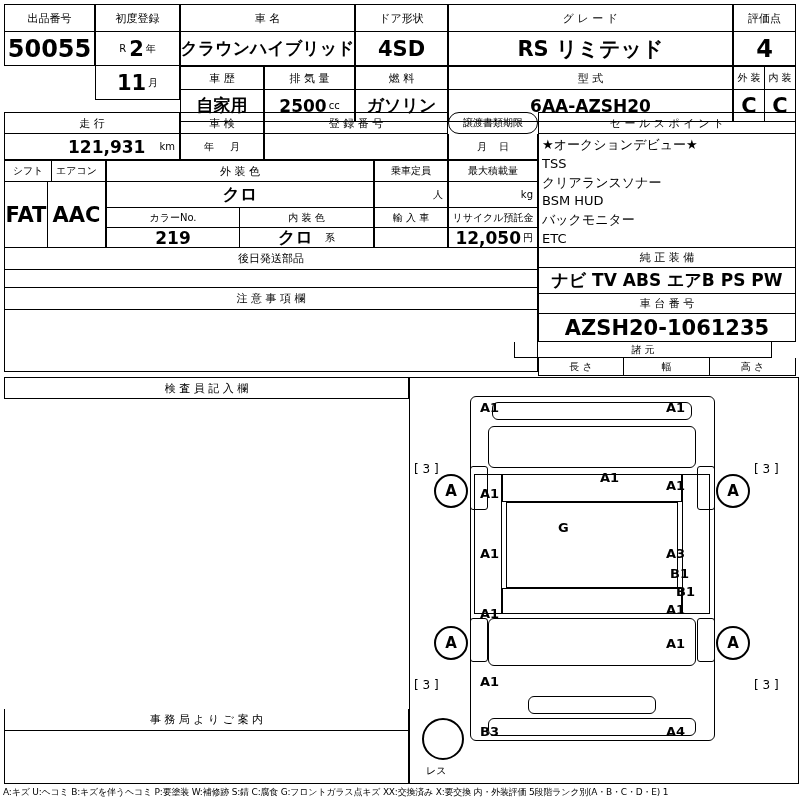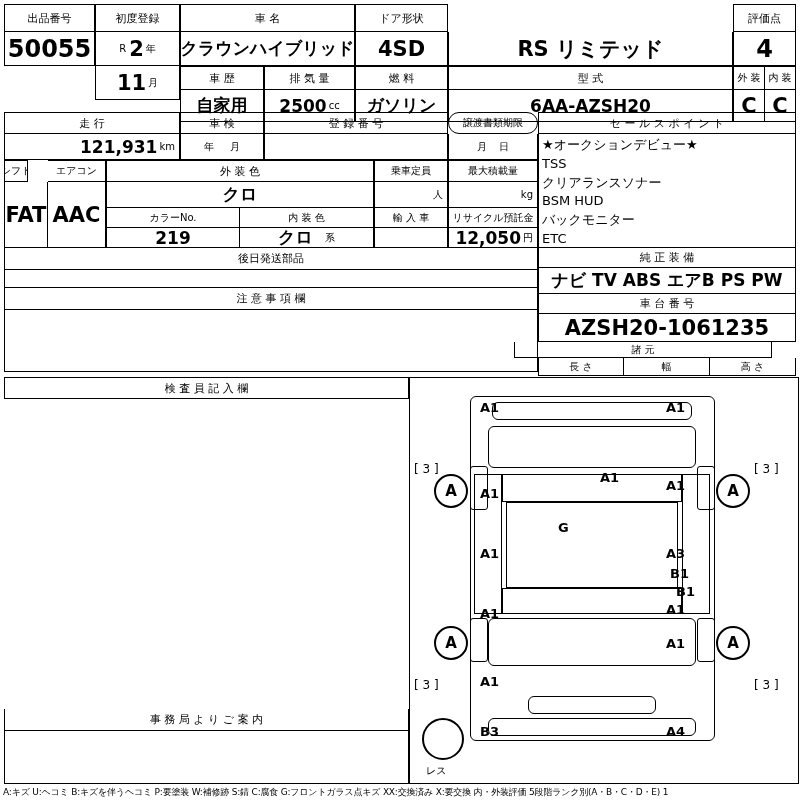--- a/index.html
+++ b/index.html
@@ -101,20 +101,23 @@
     <span class="val">クラウンハイブリッド</span>
   </div>
 
   <div class="c" style="left:355px;top:4px;width:93px;height:28px;">
     <span class="lbl">ドア形状</span>
   </div>
   <div class="c" style="left:355px;top:32px;width:93px;height:34px;border-top:none;">
     <span class="val-l">4SD</span>
   </div>
 
+  <div class="c" style="left:448px;top:4px;width:285px;height:28px;">
+    <span class="lbl">グ レ ー ド</span>
+  </div>
   <div class="c" style="left:448px;top:32px;width:285px;height:34px;border-top:none;">
     <span class="val-l">RS リミテッド</span>
   </div>
 
   <div class="c" style="left:733px;top:4px;width:63px;height:28px;">
     <span class="lbl">評価点</span>
   </div>
   <div class="c" style="left:733px;top:32px;width:63px;height:34px;border-top:none;">
     <span class="val-xl">4</span>
   </div>
@@ -162,21 +165,21 @@
   <div class="c" style="left:733px;top:90px;width:32px;height:32px;border-top:none;">
     <span class="val-l">C</span>
   </div>
   <div class="c" style="left:765px;top:90px;width:31px;height:32px;border-top:none;border-left:none;">
     <span class="val-l">C</span>
   </div>
 
   <div class="c" style="left:4px;top:112px;width:176px;height:22px;">
     <span class="lbl">走 行</span>
   </div>
-  <div class="c right" style="left:4px;top:134px;width:176px;height:26px;border-top:none;">
+  <div class="c right" style="left:4px;top:134px;width:176px;height:26px;border-top:none;gap:12px;">
     <span class="val">121,931</span>
     <span class="unit">km</span>
   </div>
 
   <div class="c" style="left:180px;top:112px;width:84px;height:22px;">
     <span class="lbl">車 検</span>
   </div>
   <div class="c" style="left:180px;top:134px;width:84px;height:26px;border-top:none;">
     <span class="lbl-s" style="margin:0 8px;">年</span>
     <span class="lbl-s" style="margin:0 8px;">月</span>
@@ -188,21 +191,21 @@
   <div class="c" style="left:264px;top:134px;width:184px;height:26px;border-top:none;"></div>
 
   <div class="c" style="left:448px;top:112px;width:90px;height:22px;border-radius:11px;">
     <span class="lbl-s">譲渡書類期限</span>
   </div>
   <div class="c" style="left:448px;top:134px;width:90px;height:26px;border-top:none;">
     <span class="lbl-s" style="margin:0 6px;">月</span>
     <span class="lbl-s" style="margin:0 6px;">日</span>
   </div>
 
-  <div class="c" style="left:4px;top:160px;width:24px;height:22px;">
+  <div class="c" style="left:4px;top:160px;width:48px;height:22px;">
     <span class="lbl-s">シフト</span>
   </div>
   <div class="c" style="left:48px;top:160px;width:58px;height:22px;border-left:none;">
     <span class="lbl-s">エアコン</span>
   </div>
   <div class="c" style="left:4px;top:182px;width:44px;height:66px;border-top:none;">
     <span class="val-l">FAT</span>
   </div>
   <div class="c" style="left:48px;top:182px;width:58px;height:66px;border-top:none;border-left:none;">
     <span class="val-l">AAC</span>

